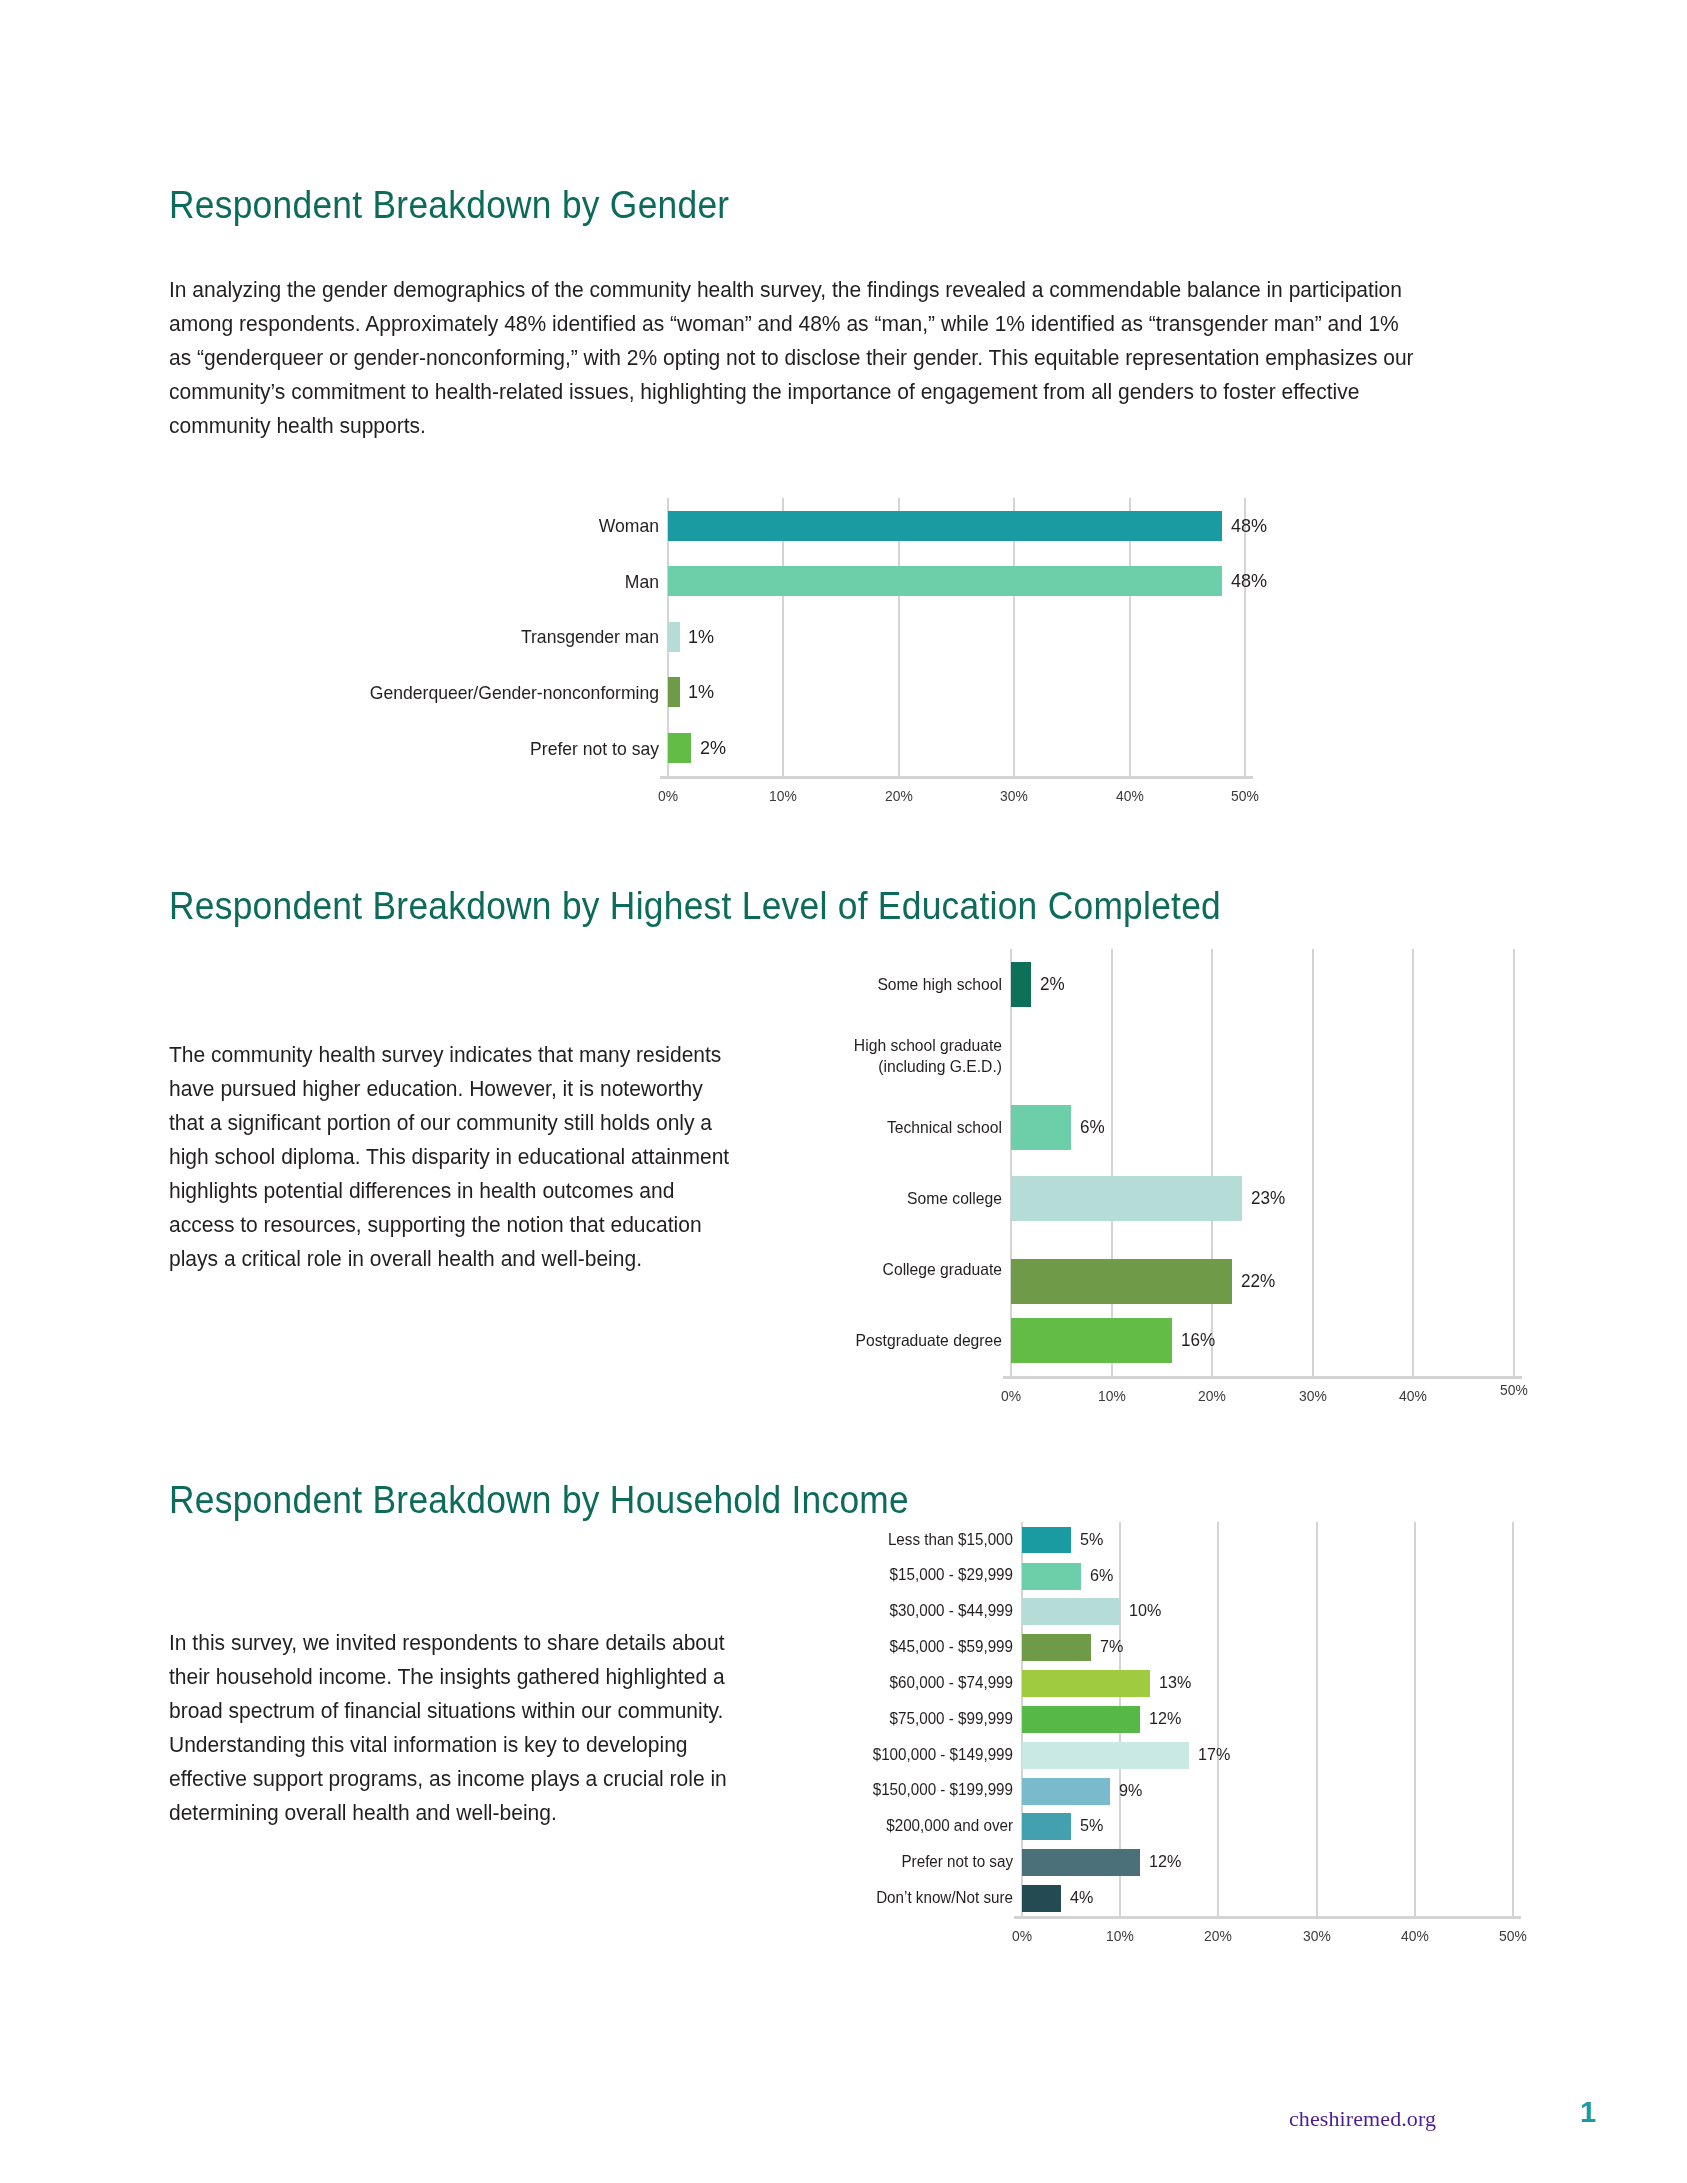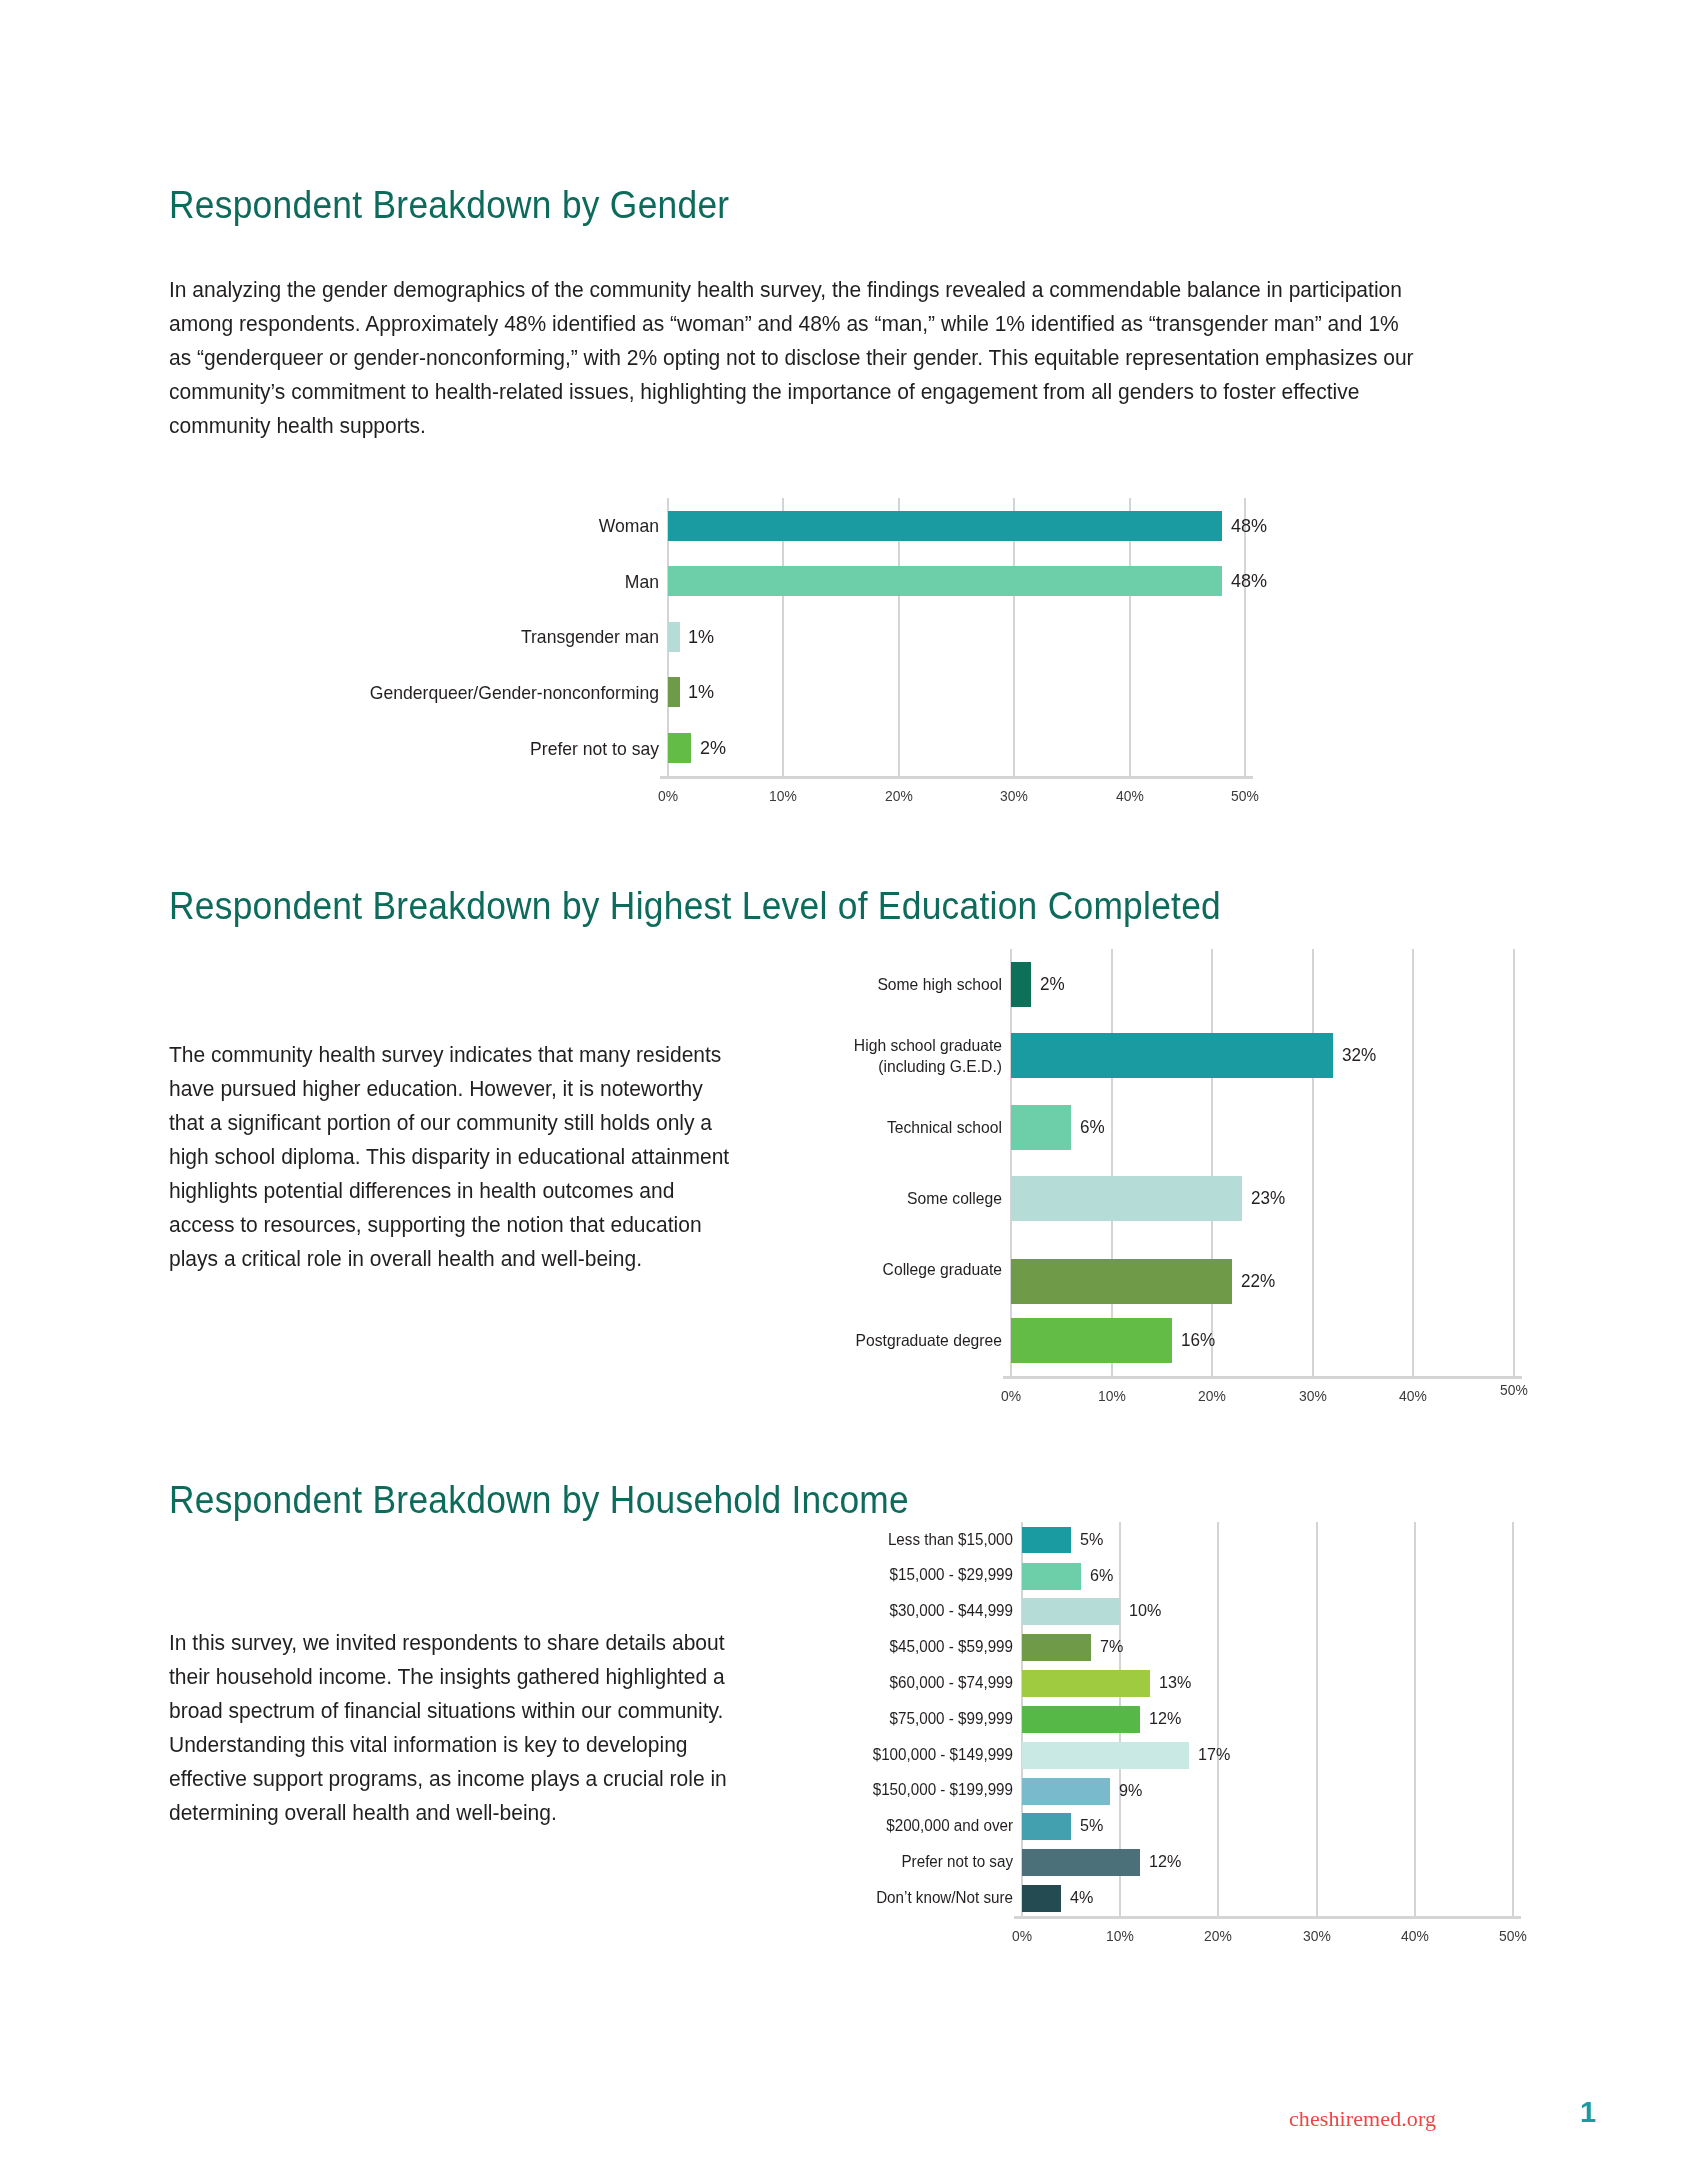--- a/index.html
+++ b/index.html
@@ -100,21 +100,21 @@
     display: flex;
     align-items: center;
     justify-content: flex-end;
   }
 
   
   .footer-url {
     position: absolute;
     font-family: "Liberation Serif", serif;
     font-size: 22px;
-    color: #ef4444;
+    color: #4c1d95;
     letter-spacing: 0.1px;
   }
   .footer-page {
     position: absolute;
     font-family: "Liberation Sans", sans-serif;
     font-weight: bold;
     font-size: 29px;
     color: #1a9ba1;
   }
 </style>
@@ -184,24 +184,20 @@
       <div class="tick-label" style="left: 101px; top: 439px;">10%</div>
       <div class="tick-label" style="left: 201px; top: 439px;">20%</div>
       <div class="tick-label" style="left: 302px; top: 439px;">30%</div>
       <div class="tick-label" style="left: 402px; top: 439px;">40%</div>
       <div class="tick-label" style="left: 503px; top: 433px;">50%</div>
       <div class="bar-row" style="top: 13px; height: 45px;">
         <div class="bar" style="width: 20px; background: rgb(13, 112, 88);"></div>
         <span class="bar-value" style="font-size: 18px;">2%</span>
       </div>
       <div class="cat-label" style="right: 512px; width: 238px; top: 9.2px; height: 53px; font-size: 16.5px; line-height: 21px;">Some high school</div>
-      <div class="bar-row" style="top: 84px; height: 45px;">
-        <div class="bar" style="width: 322px; background: rgb(26, 155, 161);"></div>
-        <span class="bar-value" style="font-size: 18px;">32%</span>
-      </div>
       <div class="cat-label" style="right: 512px; width: 238px; top: 80px; height: 53px; font-size: 16.5px; line-height: 21px;">High school graduate
 (including G.E.D.)</div>
       <div class="bar-row" style="top: 156px; height: 45px;">
         <div class="bar" style="width: 60px; background: rgb(108, 207, 170);"></div>
         <span class="bar-value" style="font-size: 18px;">6%</span>
       </div>
       <div class="cat-label" style="right: 512px; width: 238px; top: 152px; height: 53px; font-size: 16.5px; line-height: 21px;">Technical school</div>
       <div class="bar-row" style="top: 227px; height: 45px;">
         <div class="bar" style="width: 231px; background: rgb(181, 220, 214);"></div>
         <span class="bar-value" style="font-size: 18px;">23%</span>

